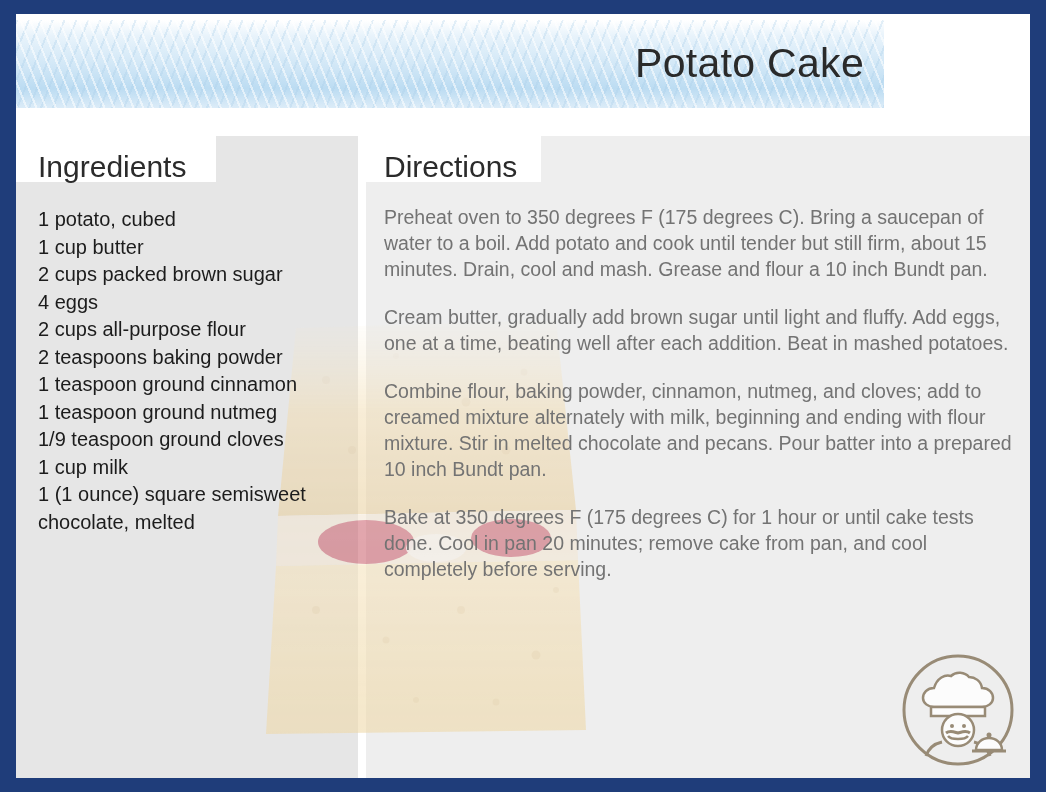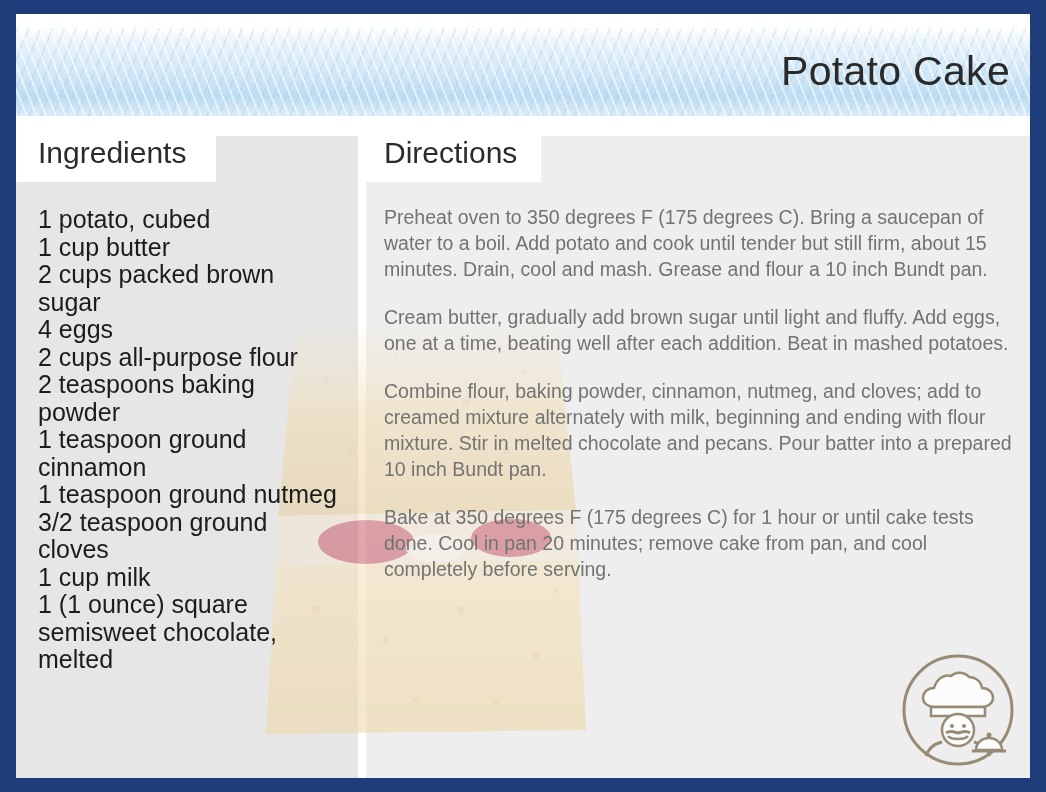--- a/index.html
+++ b/index.html
@@ -30,22 +30,22 @@
     height: 764px;
     background: #ffffff;
     box-sizing: border-box;
     overflow: hidden;
   }
 
   
   .banner {
     position: absolute;
     left: 0px;
-    top: 14px;
-    width: 1014px;
+    top: 6px;
+    width: 868px;
     height: 88px;
     background: linear-gradient(180deg, #ffffff 0%, #e8f3fb 18%, #cfe6f6 55%, #bcdcf2 78%, #dcecf8 100%);
     overflow: hidden;
     text-align: right;
   }
   .banner::after {
     content: "";
     position: absolute;
     left: 0; top: 0; right: 0; bottom: 0;
     background:
@@ -82,39 +82,39 @@
     background: #eeeeee;
   }
 
   .tab {
     position: absolute;
     top: 0;
     left: 0;
     height: 46px;
     background: #ffffff;
     display: flex;
-    align-items: center;
-    padding: 0 18px 12px 22px;
+    align-items: flex-end;
+    padding: 0 18px 0 22px;
     box-sizing: border-box;
   }
   .tab-left { width: 200px; }
   .tab-right { width: 175px; padding-left: 18px; }
   .tab-title {
     font-size: 30px;
     color: #2b2b2b;
     font-weight: 400;
     line-height: 1;
   }
 
   .ing-list {
     position: absolute;
     left: 22px;
     top: 70px;
     width: 305px;
-    font-size: 25px;
+    font-size: 20px;
     color: #1c1c1c;
     line-height: 27.5px;
     z-index: 3;
   }
   .ing-list div { white-space: pre-wrap; }
 
   .dir-body {
     position: absolute;
     left: 18px;
     top: 68px;
@@ -167,21 +167,21 @@
       </div>
       <div class="ing-list">
         <div>1 potato, cubed</div>
         <div>1 cup butter</div>
         <div>2 cups packed brown sugar</div>
         <div>4 eggs</div>
         <div>2 cups all-purpose flour</div>
         <div>2 teaspoons baking powder</div>
         <div>1 teaspoon ground cinnamon</div>
         <div>1 teaspoon ground nutmeg</div>
-        <div>3/2 teaspoon ground cloves</div>
+        <div>1/9 teaspoon ground cloves</div>
         <div>1 cup milk</div>
         <div>1 (1 ounce) square semisweet chocolate, melted</div>
       </div>
     </div>
 
     <div class="col-right">
       <div class="tab tab-right">
         <span class="tab-title">Directions</span>
       </div>
       <div class="dir-body">

